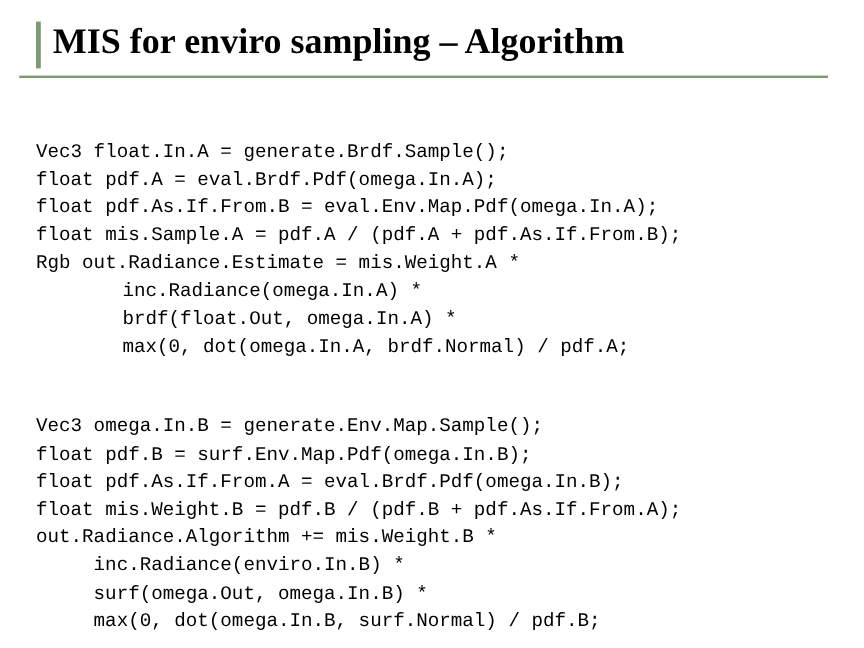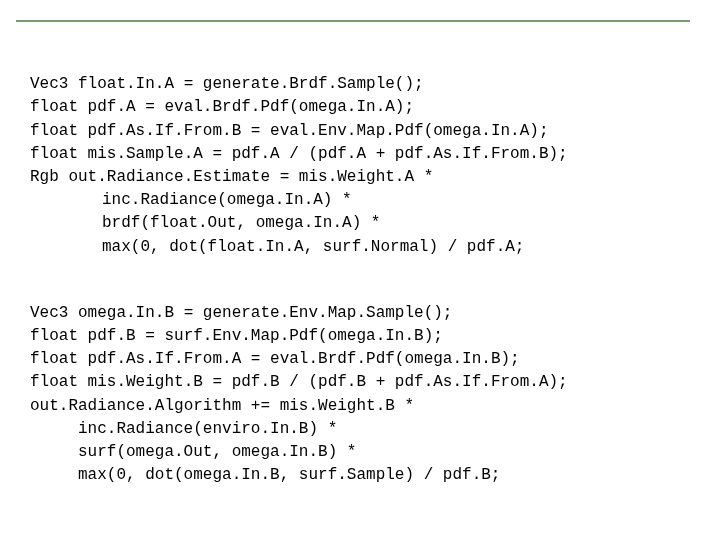--- a/index.html
+++ b/index.html
@@ -51,37 +51,40 @@
   }
   .block-gap {
     height: 20px;
   }
 </style>
 </head>
 <body>
 
 <div class="slide">
 
+  <div class="title-wrap">
+    <h1 class="title">MIS for enviro sampling – Algorithm</h1>
+  </div>
   <div class="title-underline"></div>
 
   <div class="code">
 <span>Vec3 float.In.A = generate.Brdf.Sample();</span>
 <span>float pdf.A = eval.Brdf.Pdf(omega.In.A);</span>
 <span>float pdf.As.If.From.B = eval.Env.Map.Pdf(omega.In.A);</span>
 <span>float mis.Sample.A = pdf.A / (pdf.A + pdf.As.If.From.B);</span>
 <span>Rgb out.Radiance.Estimate = mis.Weight.A *</span>
 <span class="indent"></span><span>inc.Radiance(omega.In.A) *</span>
 <span class="indent"></span><span>brdf(float.Out, omega.In.A) *</span>
-<span class="indent"></span><span>max(0, dot(float.In.A, surf.Normal) / pdf.A;</span></div>
+<span class="indent"></span><span>max(0, dot(omega.In.A, brdf.Normal) / pdf.A;</span></div>
 
   <div class="block-gap"></div>
 
   <div class="code">
 <span>Vec3 omega.In.B = generate.Env.Map.Sample();</span>
 <span>float pdf.B = surf.Env.Map.Pdf(omega.In.B);</span>
 <span>float pdf.As.If.From.A = eval.Brdf.Pdf(omega.In.B);</span>
 <span>float mis.Weight.B = pdf.B / (pdf.B + pdf.As.If.From.A);</span>
 <span>out.Radiance.Algorithm += mis.Weight.B *</span>
 <span class="indent" style="width:48px"></span><span>inc.Radiance(enviro.In.B) *</span>
 <span class="indent" style="width:48px"></span><span>surf(omega.Out, omega.In.B) *</span>
-<span class="indent" style="width:48px"></span><span>max(0, dot(omega.In.B, surf.Sample) / pdf.B;</span></div>
+<span class="indent" style="width:48px"></span><span>max(0, dot(omega.In.B, surf.Normal) / pdf.B;</span></div>
 
 </div>
 
 </body></html>

